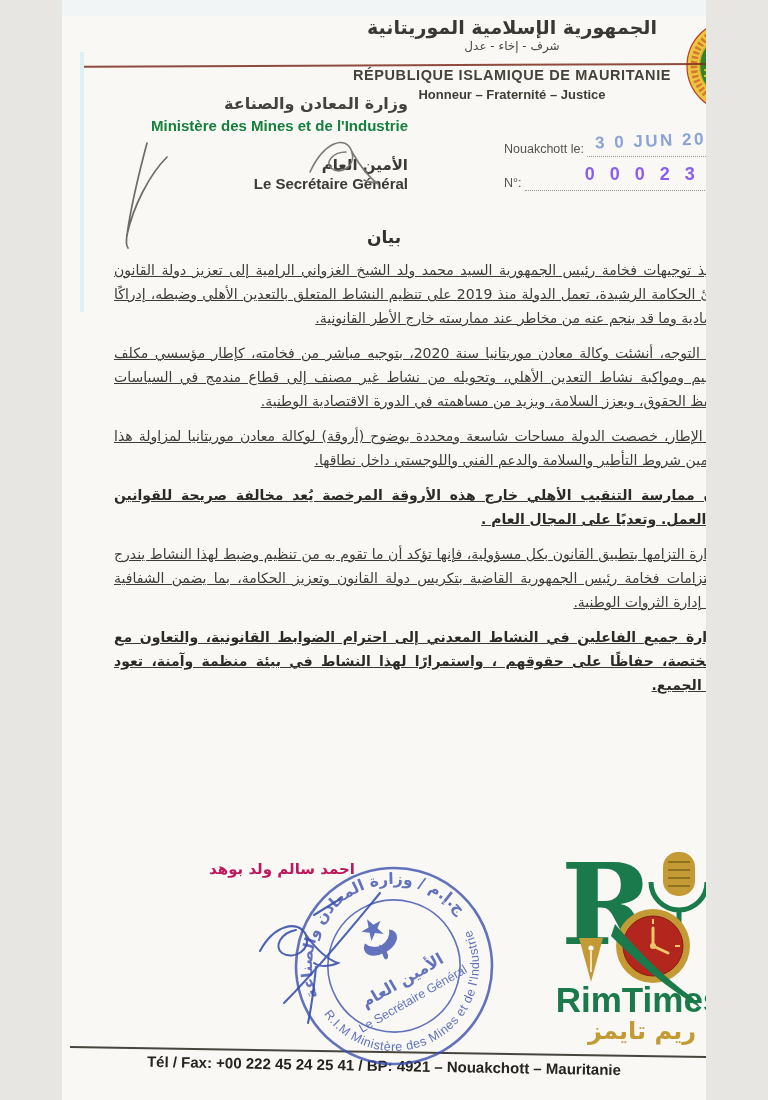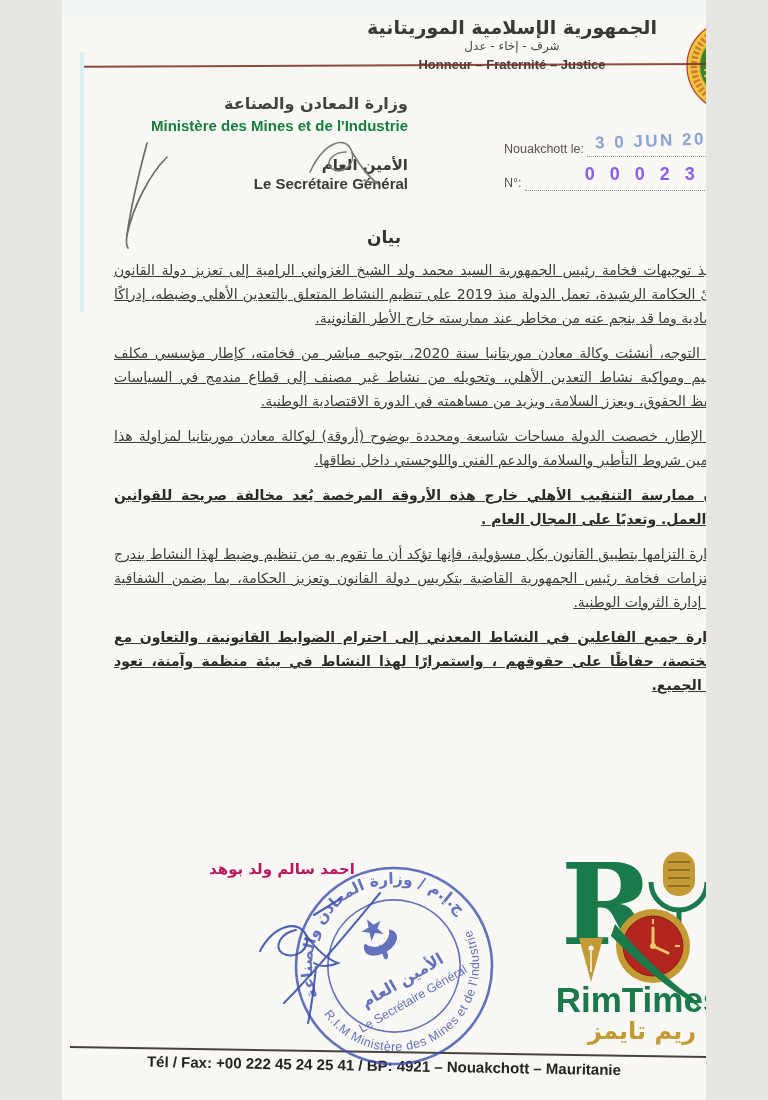--- a/index.html
+++ b/index.html
@@ -71,20 +71,21 @@
 </style>
 </head>
 <body>
 
 <div class="page">
   <div class="scan-strip"></div>
 
   <div class="hdr-center">
     <div class="country-ar">الجمهورية الإسلامية الموريتانية</div>
     <div class="motto-ar">شرف - إخاء - عدل</div>
+    <div class="country-fr">RÉPUBLIQUE ISLAMIQUE DE MAURITANIE</div>
     <div class="motto-fr">Honneur – Fraternité – Justice</div>
   </div>
   <div class="hdr-line"></div>
 
   <div class="seal">
     <svg width="98" height="104" viewBox="0 0 98 104">
       <circle cx="49" cy="52" r="46" fill="#edc83d" stroke="#c0392b" stroke-width="1.2"></circle>
       <circle cx="49" cy="52" r="39" fill="none" stroke="#c0392b" stroke-width="6.5" stroke-dasharray="2.6,2.2" opacity=".55"></circle>
       <circle cx="49" cy="52" r="33.5" fill="#35812e" stroke="#d4b12f" stroke-width="1.5"></circle>
       <polygon fill="#f4dc33" points="49,28 53.2,40.5 66.4,40.8 55.9,48.8 59.7,61.4 49,53.9 38.3,61.4 42.1,48.8 31.6,40.8 44.8,40.5"></polygon>

